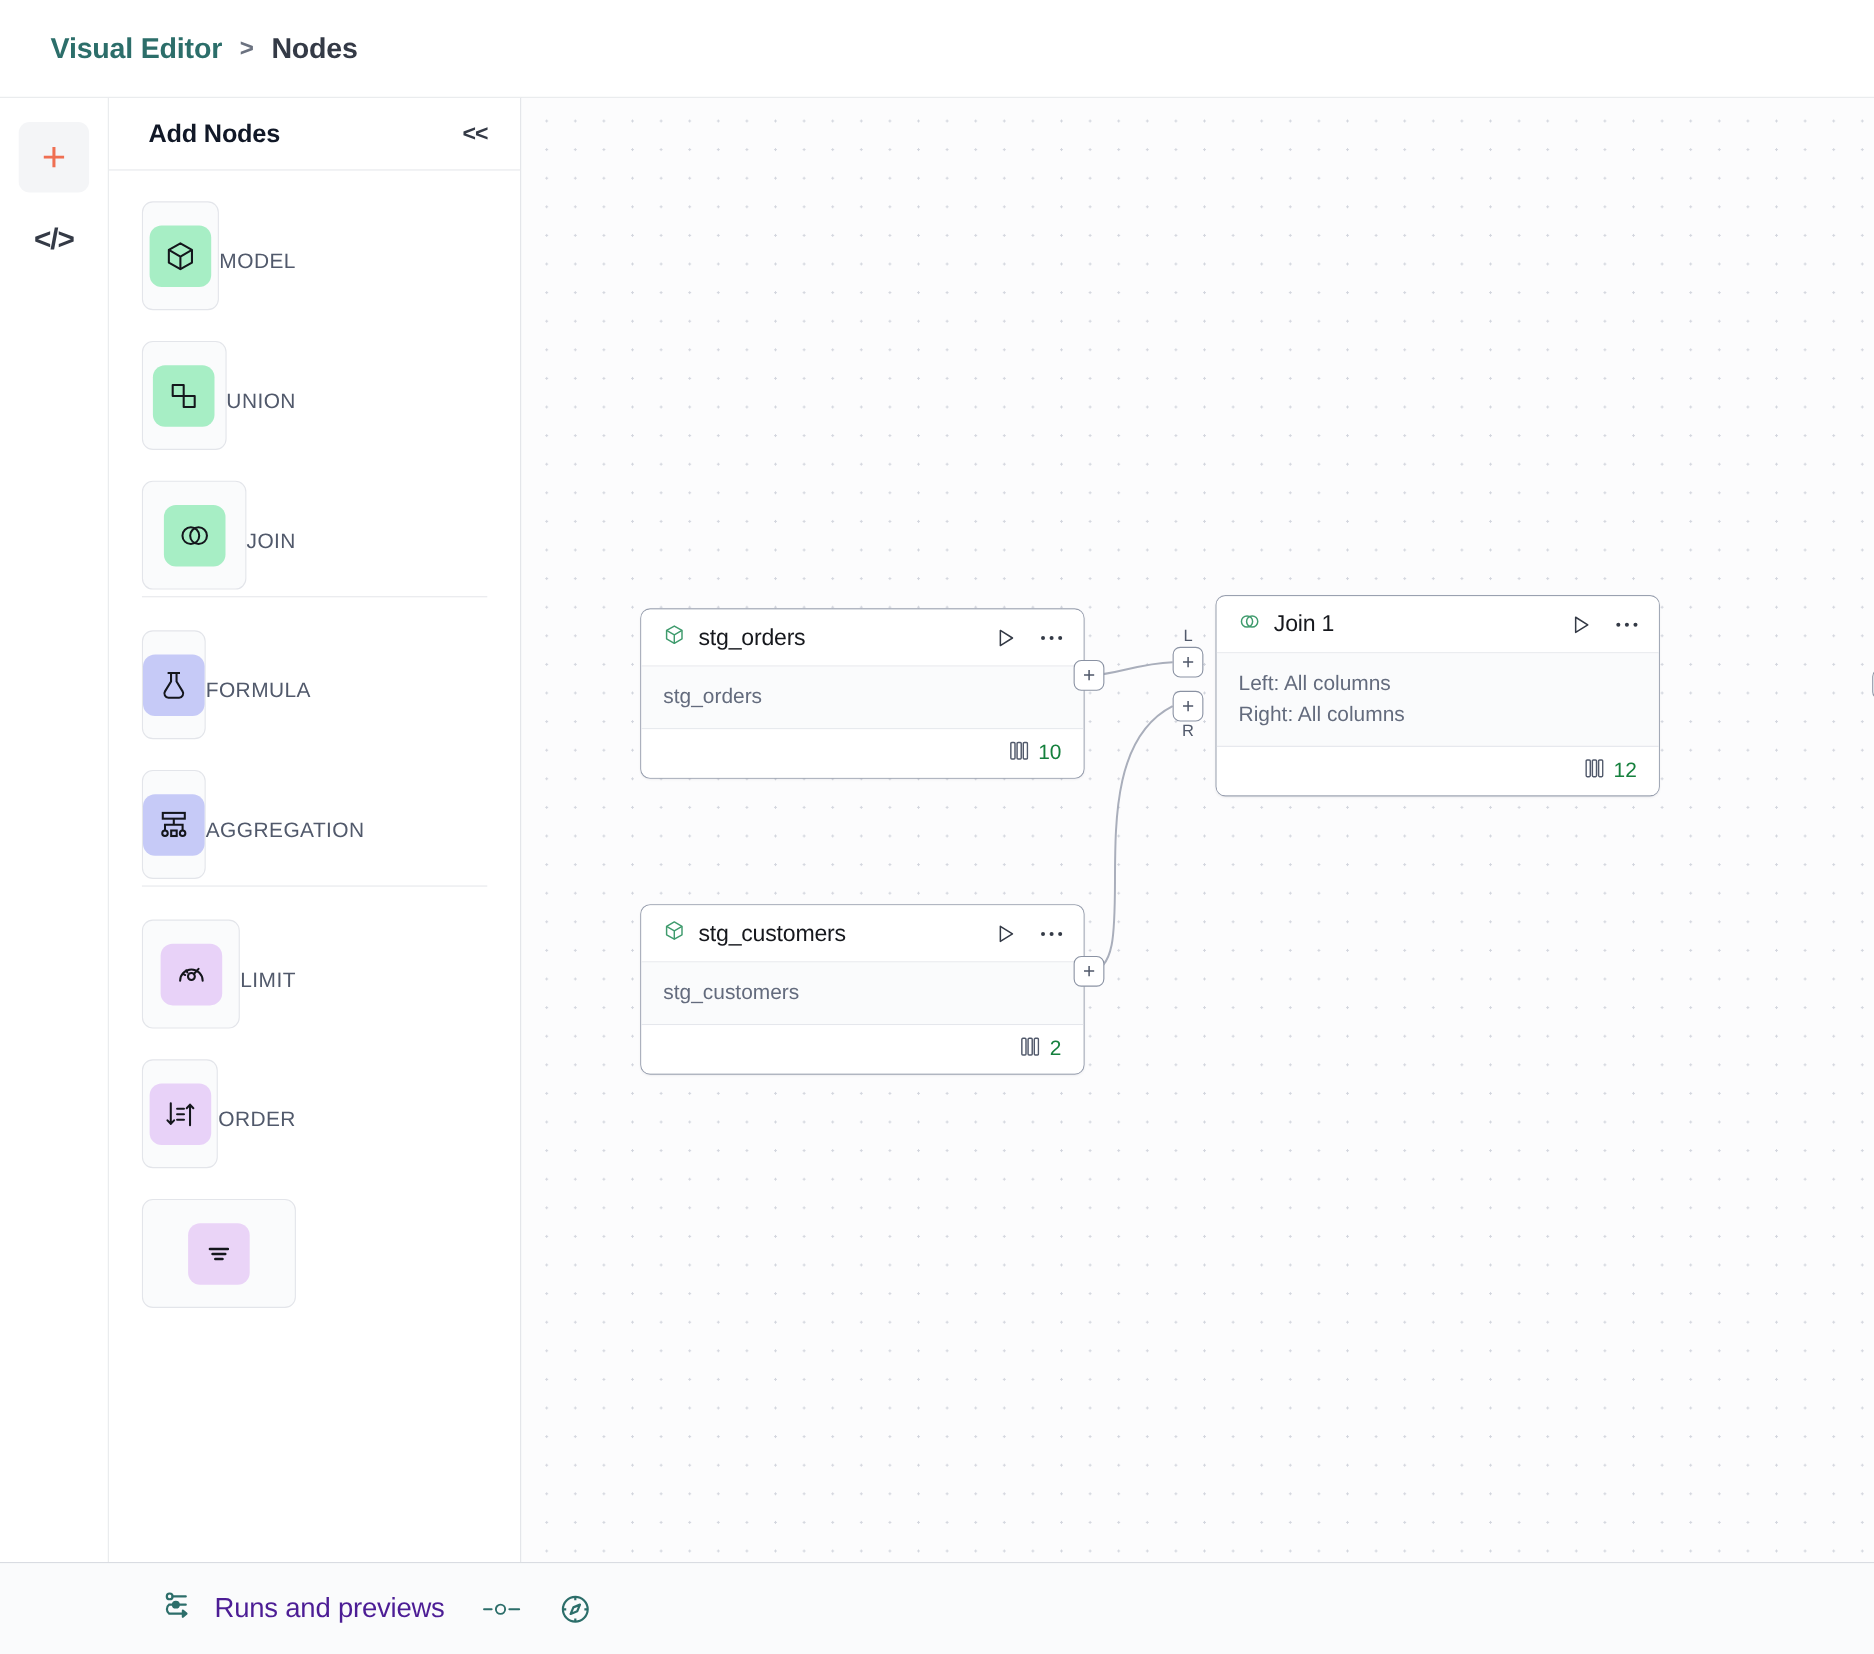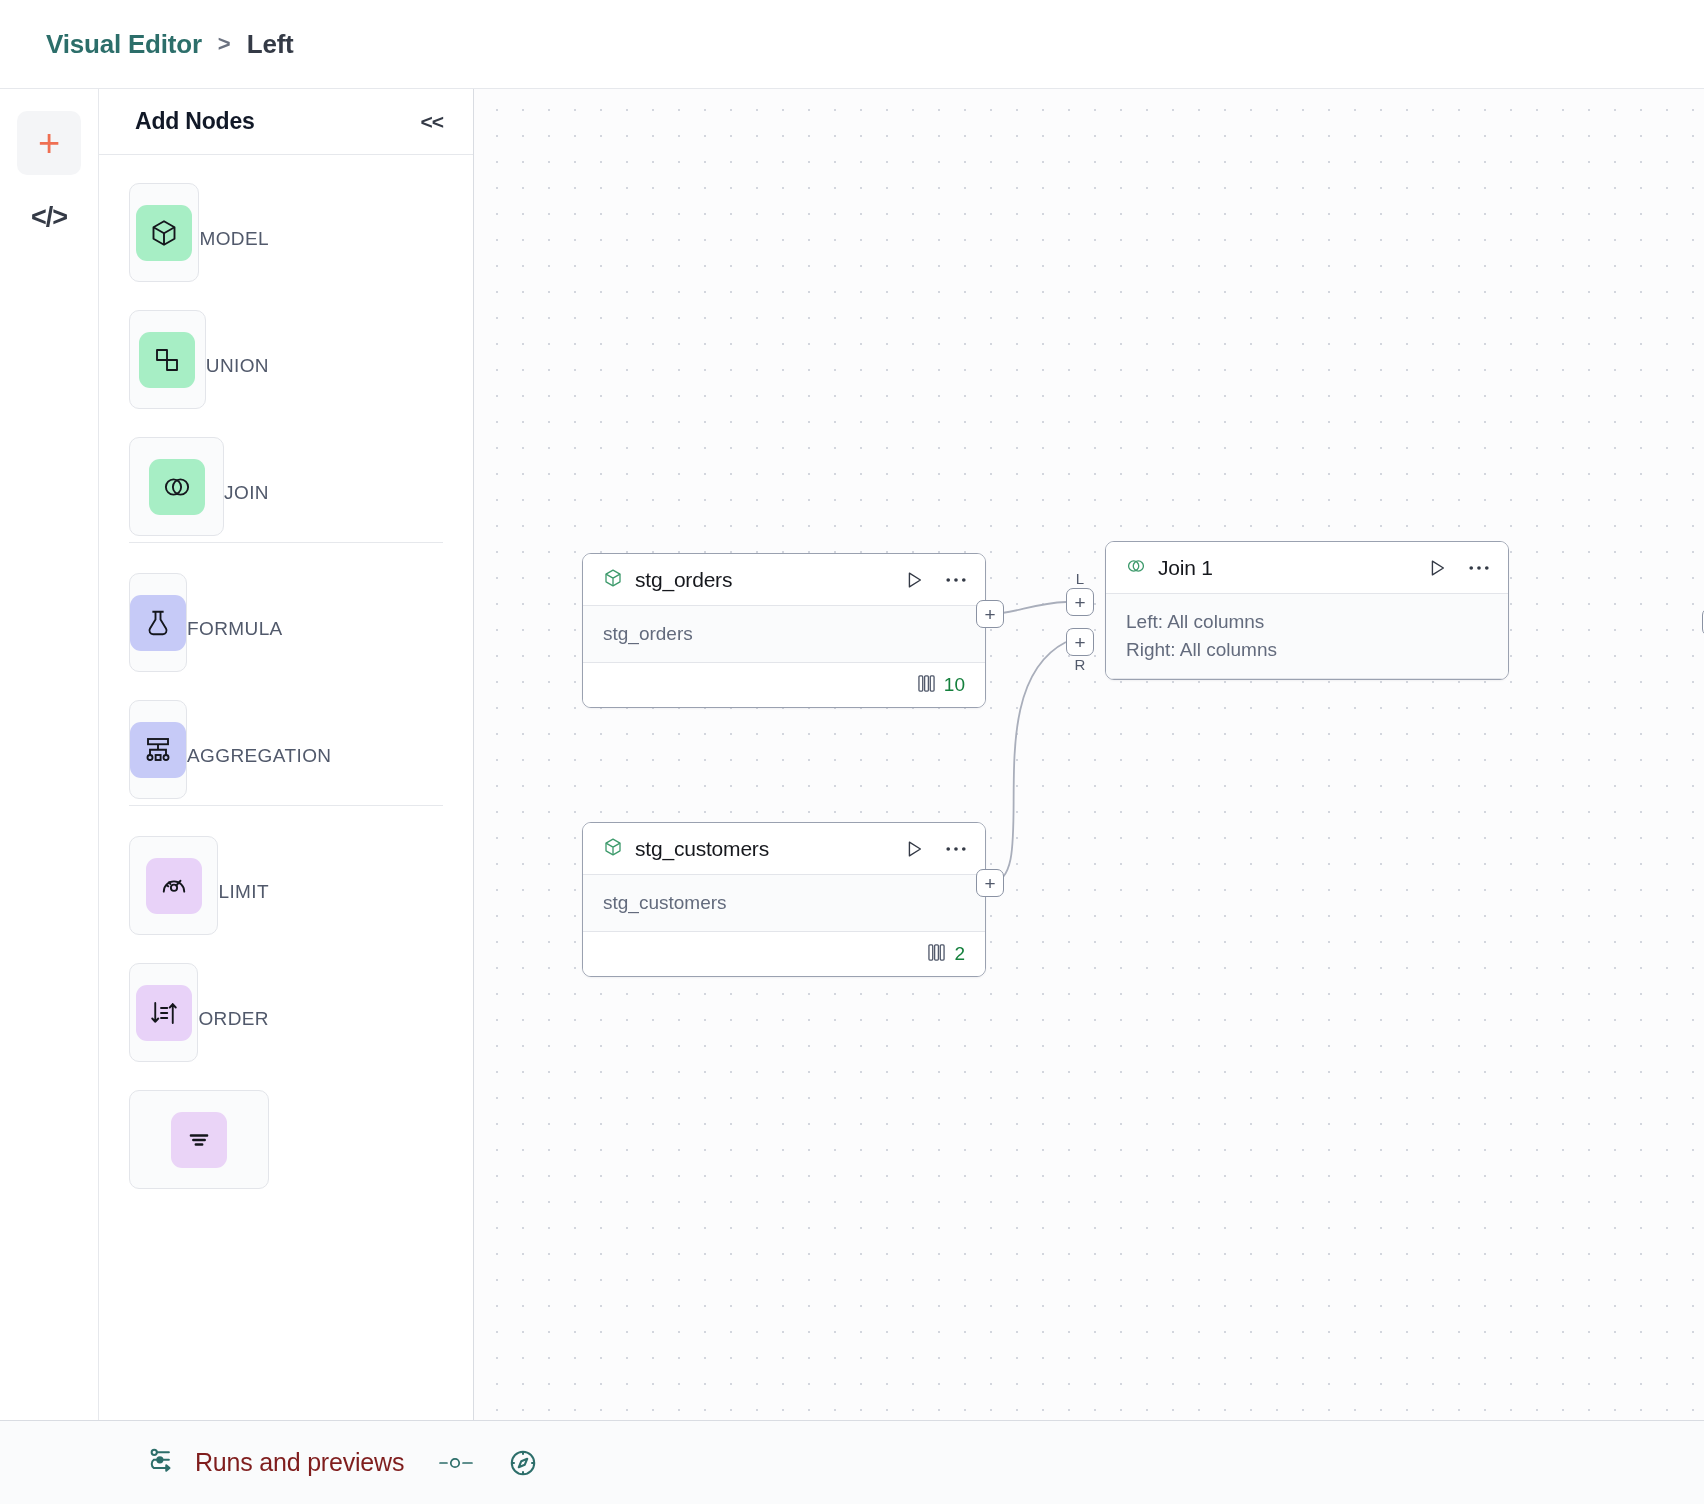--- a/index.html
+++ b/index.html
@@ -134,32 +134,32 @@
     width: 28px; text-align: center;
   }
 
   
   .bottombar {
     height: 84px; flex: 0 0 84px;
     background: #fafbfc; border-top: 1px solid #d9dce2;
     display: flex; align-items: center; padding-left: 148px; gap: 34px;
   }
   .runs-item { display: flex; align-items: center; gap: 17px; cursor: pointer; }
-  .runs-label { font-size: 25px; color: #7f1d1d; letter-spacing: -0.2px; }
+  .runs-label { font-size: 25px; color: #4c1d95; letter-spacing: -0.2px; }
   .bb-ico { cursor: pointer; display: flex; align-items: center; }
 </style>
 </head>
 <body>
 
 <div id="app">
 
   <div class="topbar">
     <span class="crumb-root">Visual Editor</span>
     <span class="crumb-sep">&gt;</span>
-    <span class="crumb-leaf">Left</span>
+    <span class="crumb-leaf">Nodes</span>
   </div>
 
   <div class="body-row">
 
     <div class="rail">
       <div class="rail-btn active">
         <span class="rail-plus">+</span>
       </div>
       <div class="rail-btn">
         <span class="rail-code">&lt;/&gt;</span>
@@ -357,20 +357,30 @@
                 <circle cx="3.5" cy="4" r="2"></circle>
                   <circle cx="12" cy="4" r="2"></circle>
                   <circle cx="20.5" cy="4" r="2"></circle>
               </svg>
             </span>
           </span>
         </div>
         <div class="node-body">
           <div class="node-body-line">Left: All columns</div>
           <div class="node-body-line">Right: All columns</div>
+        </div>
+        <div class="node-foot">
+          <span>
+            <svg width="17" height="19" viewBox="0 0 18 20" fill="none" stroke="#51596b" stroke-width="1.4">
+              <rect x="1" y="2" width="4" height="16" rx="1"></rect>
+                <rect x="7" y="2" width="4" height="16" rx="1"></rect>
+                <rect x="13" y="2" width="4" height="16" rx="1"></rect>
+            </svg>
+          </span>
+          <span class="col-count">12</span>
         </div>
       </div>
       <div class="port-label" style="left:592px; top:481px;">L</div>
       <div class="port" style="left:592px; top:499px;">
           <span>+</span>
         </div>
       <div class="port" style="left:592px; top:539px;">
           <span>+</span>
         </div>
       <div class="port-label" style="left:592px; top:567px;">R</div>

